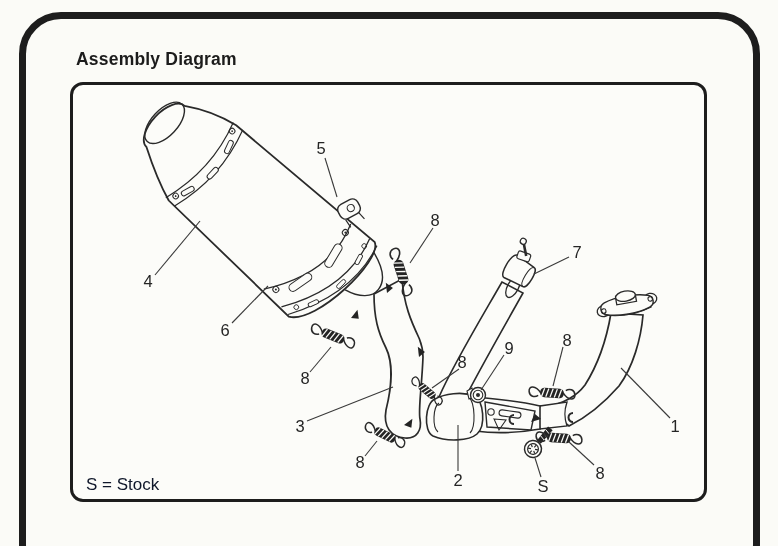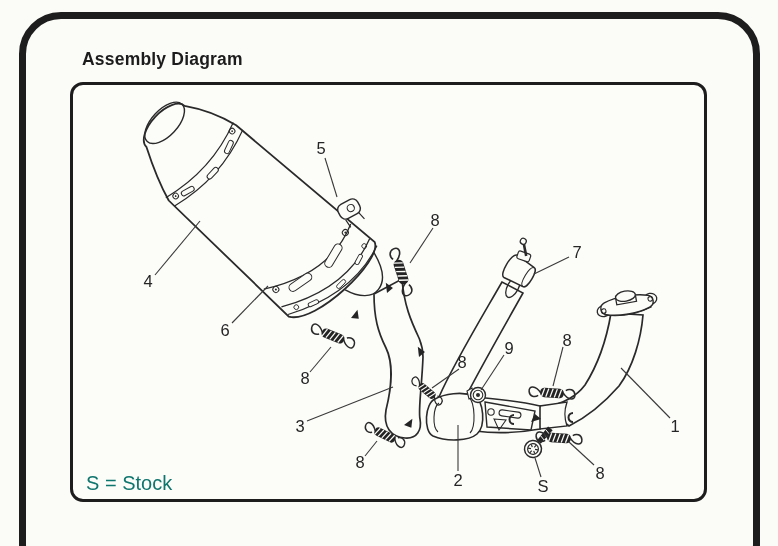--- a/index.html
+++ b/index.html
@@ -7,30 +7,30 @@
     width:778px;height:546px;overflow:hidden;position:relative;
     background:#fbfbf7;
     font-family:"Liberation Sans", sans-serif;
     color:#222;
   }
   .outer-frame{
     position:absolute;left:19px;top:12px;width:727px;height:560px;
     border:7px solid #1d1d1d;border-radius:42px;background:transparent;
   }
   .doc-title{
-    position:absolute;left:82px;top:49px;
+    position:absolute;left:76px;top:49px;
     font-size:17.5px;font-weight:bold;letter-spacing:.2px;color:#1c1c1c;
   }
   .diagram-box{
     position:absolute;left:70px;top:82px;width:631px;height:414px;
     border:3px solid #1d1d1d;border-radius:13px;background:#fcfcf9;
   }
   .diagram-box svg{position:absolute;left:0;top:0;}
   .legend-note{
-    position:absolute;left:13px;bottom:4px;font-size:20px;color:#0f766e;
+    position:absolute;left:13px;bottom:4px;font-size:17px;color:#0f172a;
   }
   svg .ln{stroke:#2a2a2a;fill:none;}
   svg .fillw{fill:#fcfcf9;stroke:#2a2a2a;}
   svg text.callout{
     font-family:"Liberation Sans", sans-serif;
     font-size:16.5px;fill:#252525;
     text-anchor:middle;dominant-baseline:central;
   }
   svg line.leader{stroke:#3a3a3a;stroke-width:1.1;}
 </style>

